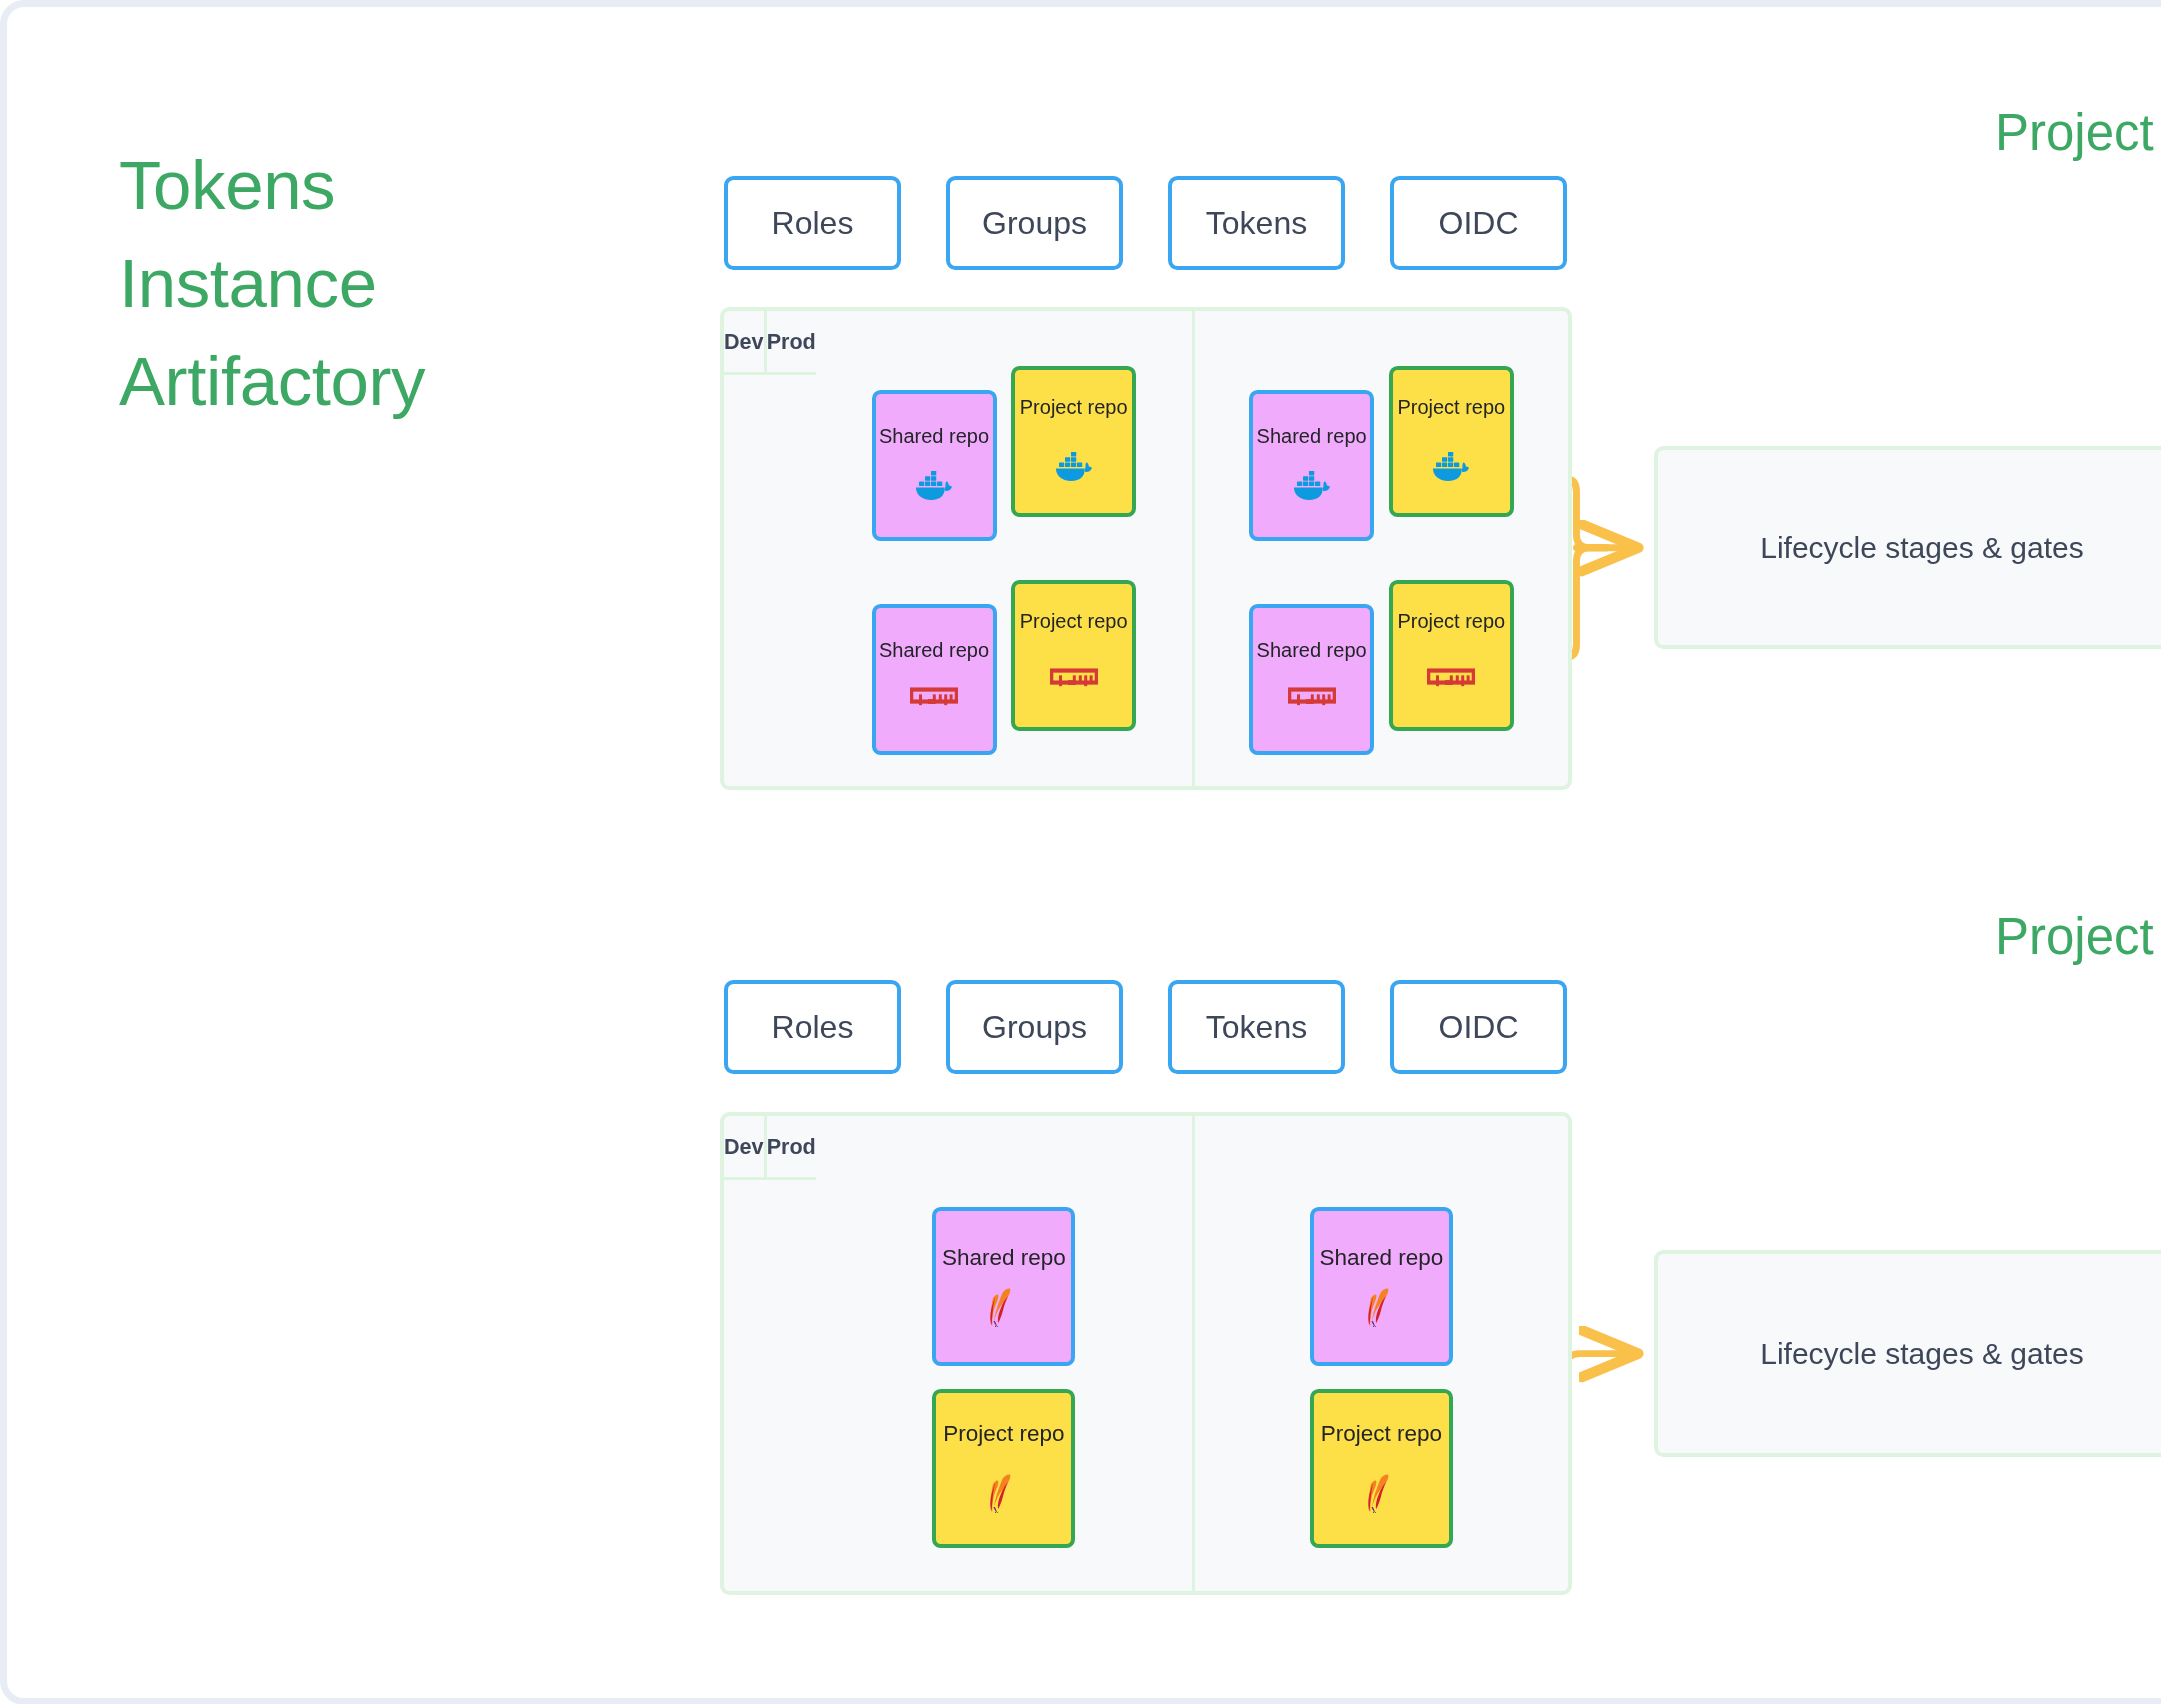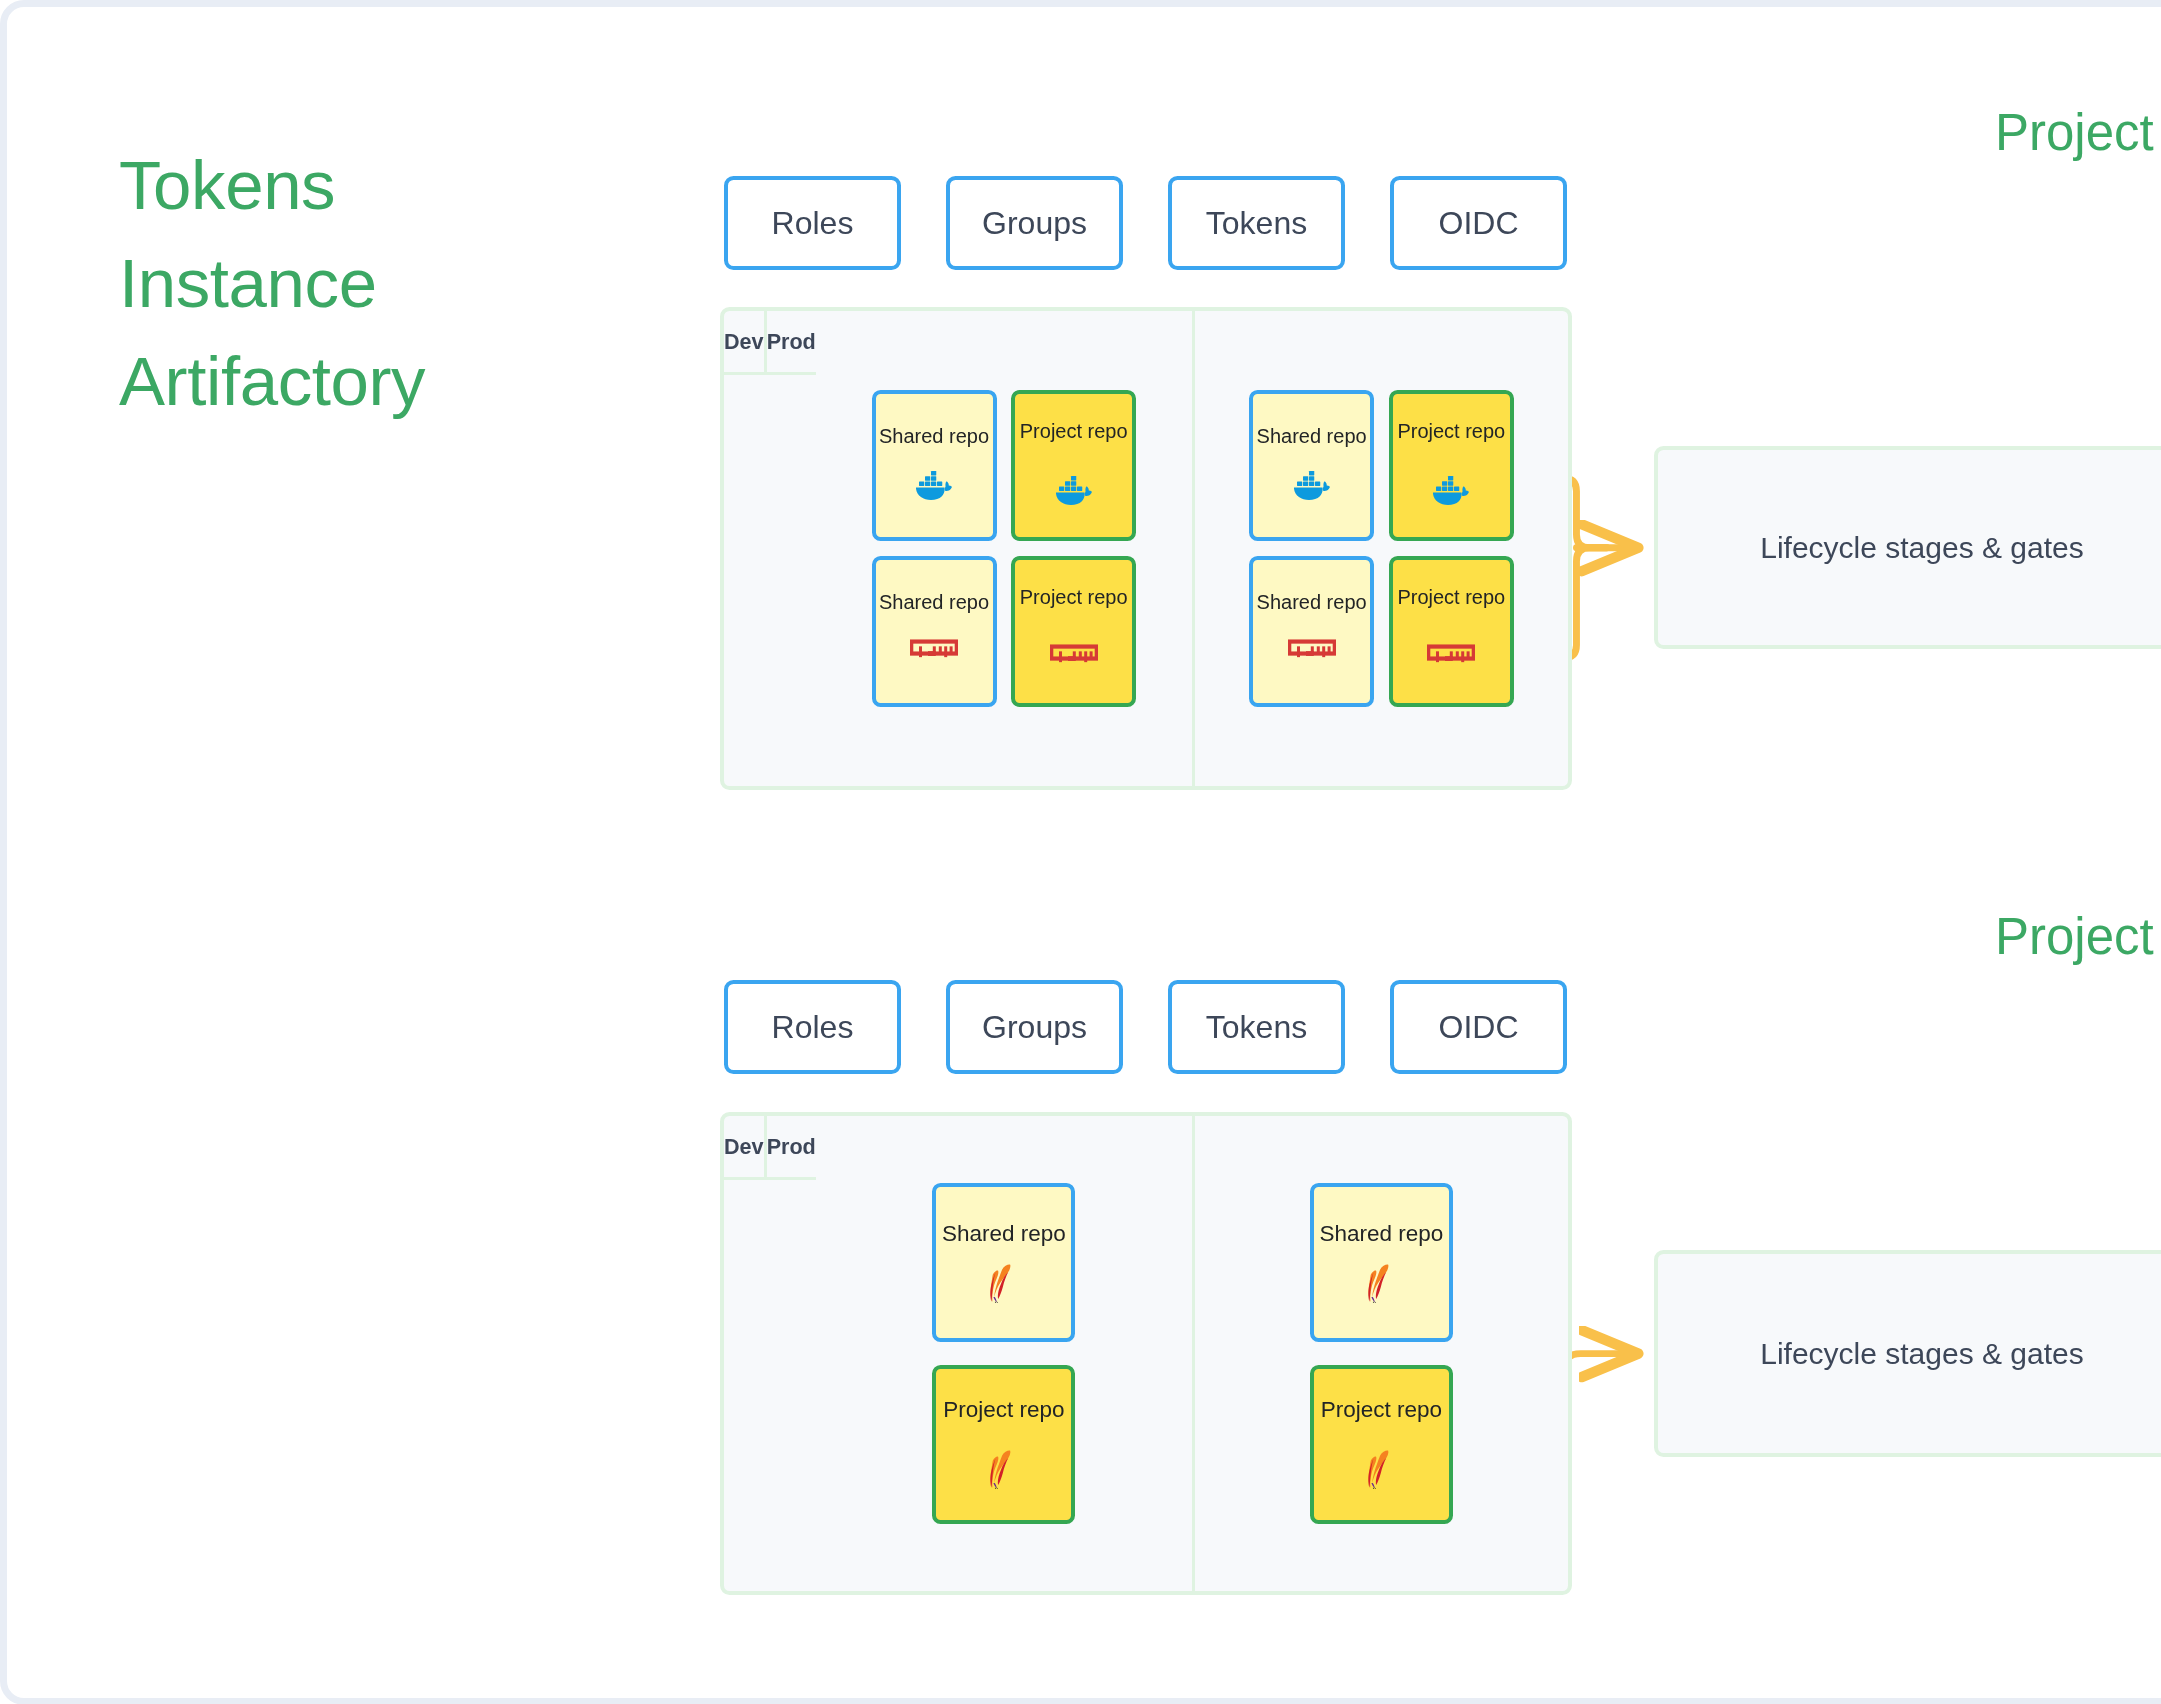--- a/index.html
+++ b/index.html
@@ -116,21 +116,21 @@
     width: 157px;
     height: 164px;
     border-radius: 8.6px;
     display: flex;
     flex-direction: column;
     align-items: center;
     justify-content: center;
     gap: 11.2px;
     position: relative;
   }
-  .repo-card.global { background: #fef9c3; border: 4.3px solid #3aa5f0; }
+  .repo-card.global { background: #f0abfc; border: 4.3px solid #3aa5f0; margin-top: 48px; }
   .repo-card.project { background: #fde047; border: 4.3px solid #35a752; gap: 21px; }
   .repo-card .label {
     font-size: 22.5px;
     color: #222426;
     white-space: nowrap;
   }
   .repo-card .icon-slot {
     width: 54px; height: 47px;
     display: flex; align-items: center; justify-content: center;
   }

